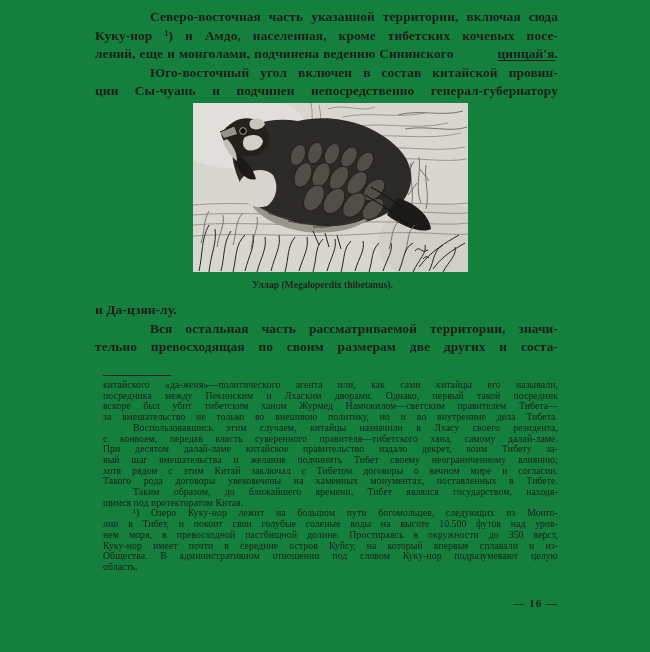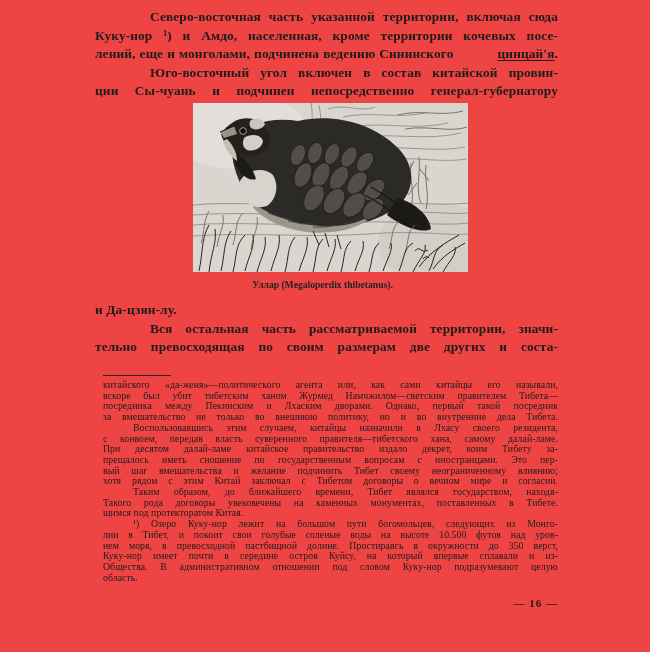--- a/index.html
+++ b/index.html
@@ -1,19 +1,19 @@
 <!DOCTYPE html>
 <html><head>
 <meta charset="utf-8">
 <style>
   html,body{margin:0;padding:0;background:#e8e8e8;}
   .page{
     position:relative;
     width:650px;height:652px;
-    background:#ef4444;
+    background:#15803d;
     font-family:"Liberation Serif","DejaVu Serif",serif;
     color:#1e1c1a;
     overflow:hidden;
     margin:0 auto;
     box-shadow:0 0 4px rgba(0,0,0,.25);
   }
   .block{position:absolute;left:95px;width:463px;}
   .tl{
     font-size:13.4px;
     font-weight:bold;
@@ -59,21 +59,21 @@
     letter-spacing:1px;
   }
 </style>
 </head>
 <body>
 
 <div class="page">
 
   <div class="block" style="top:8px">
     <div class="tl j ind">Северо-восточная часть указанной территории, включая сюда</div>
-    <div class="tl j">Куку-нор ¹) и Амдо, населенная, кроме территории кочевых посе-</div>
+    <div class="tl j">Куку-нор ¹) и Амдо, населенная, кроме тибетских кочевых посе-</div>
     <div class="tl j"><span>лений, еще и монголами, подчинена ведению Сининского </span><span class="uword">цинцай'я</span><span>.</span></div>
     <div class="tl j ind">Юго-восточный угол включен в состав китайской провин-</div>
     <div class="tl j">ции Сы-чуань и подчинен непосредственно генерал-губернатору</div>
   </div>
 
   <div class="figure">
     <svg viewBox="0 0 275 169" preserveAspectRatio="none" role="img">
       <rect x="0" y="0" width="275" height="169" fill="#d9d6d0"></rect>
       <ellipse cx="45" cy="28" rx="70" ry="38" fill="#e2dfd9" opacity="0.9"></ellipse>
       <ellipse cx="245" cy="140" rx="60" ry="40" fill="#cfccc5" opacity="0.7"></ellipse>
@@ -165,31 +165,30 @@
   <div class="block mid" style="top:301px">
     <div class="tl">и Да-цзян-лу.</div>
     <div class="tl j ind">Вся остальная часть рассматриваемой территории, значи-</div>
     <div class="tl j">тельно превосходящая по своим размерам две других и соста-</div>
   </div>
 
   <div class="fnrule"></div>
 
   <div class="footnote">
     <div class="fl j">китайского «да-женя»—политического агента или, как сами китайцы его называли,</div>
+    <div class="fl j">посредника между Пекинским и Лхаским дворами. Однако, первый такой посредник</div>
     <div class="fl j">вскоре был убит тибетским ханом Журмед Намчжилом—светским правителем Тибета—</div>
-    <div class="fl j">посредника между Пекинским и Лхаским дворами. Однако, первый такой посредник</div>
     <div class="fl j">за вмешательство не только во внешнюю политику, но и во внутренние дела Тибета.</div>
     <div class="fl j ind">Воспользовавшись этим случаем, китайцы назначили в Лхасу своего резидента,</div>
     <div class="fl j">с конвоем, передав власть суверенного правителя—тибетского хана, самому далай-ламе.</div>
     <div class="fl j">При десятом далай-ламе китайское правительство издало декрет, коим Тибету за-</div>
-    <div class="fl j">прещалось иметь сношение по государственным вопросам с иностранцами. Это пер-</div>
     <div class="fl j">вый шаг вмешательства и желание подчинить Тибет своему неограниченному влиянию;</div>
     <div class="fl j">хотя рядом с этим Китай заключал с Тибетом договоры о вечном мире и согласии.</div>
+    <div class="fl j">Такого рода договоры увековечены на каменных монументах, поставленных в Тибете.</div>
     <div class="fl j ind">Таким образом, до ближайшего времени, Тибет являлся государством, находя-</div>
-    <div class="fl j">Такого рода договоры увековечены на каменных монументах, поставленных в Тибете.</div>
     <div class="fl">щимся под протекторатом Китая.</div>
     <div class="fl j ind">¹) Озеро Куку-нор лежит на большом пути богомольцев, следующих из Монго-</div>
     <div class="fl j">лии в Тибет, и покоит свои голубые соленые воды на высоте 10.500 футов над уров-</div>
     <div class="fl j">нем моря, в превосходной пастбищной долине. Простираясь в окружности до 350 верст,</div>
     <div class="fl j">Куку-нор имеет почти в середине остров Куйсу, на который впервые сплавали и из-</div>
     <div class="fl j">Общества. В административном отношении под словом Куку-нор подразумевают целую</div>
     <div class="fl">область.</div>
   </div>
 
   <div class="pagenum">— 16 —</div>

